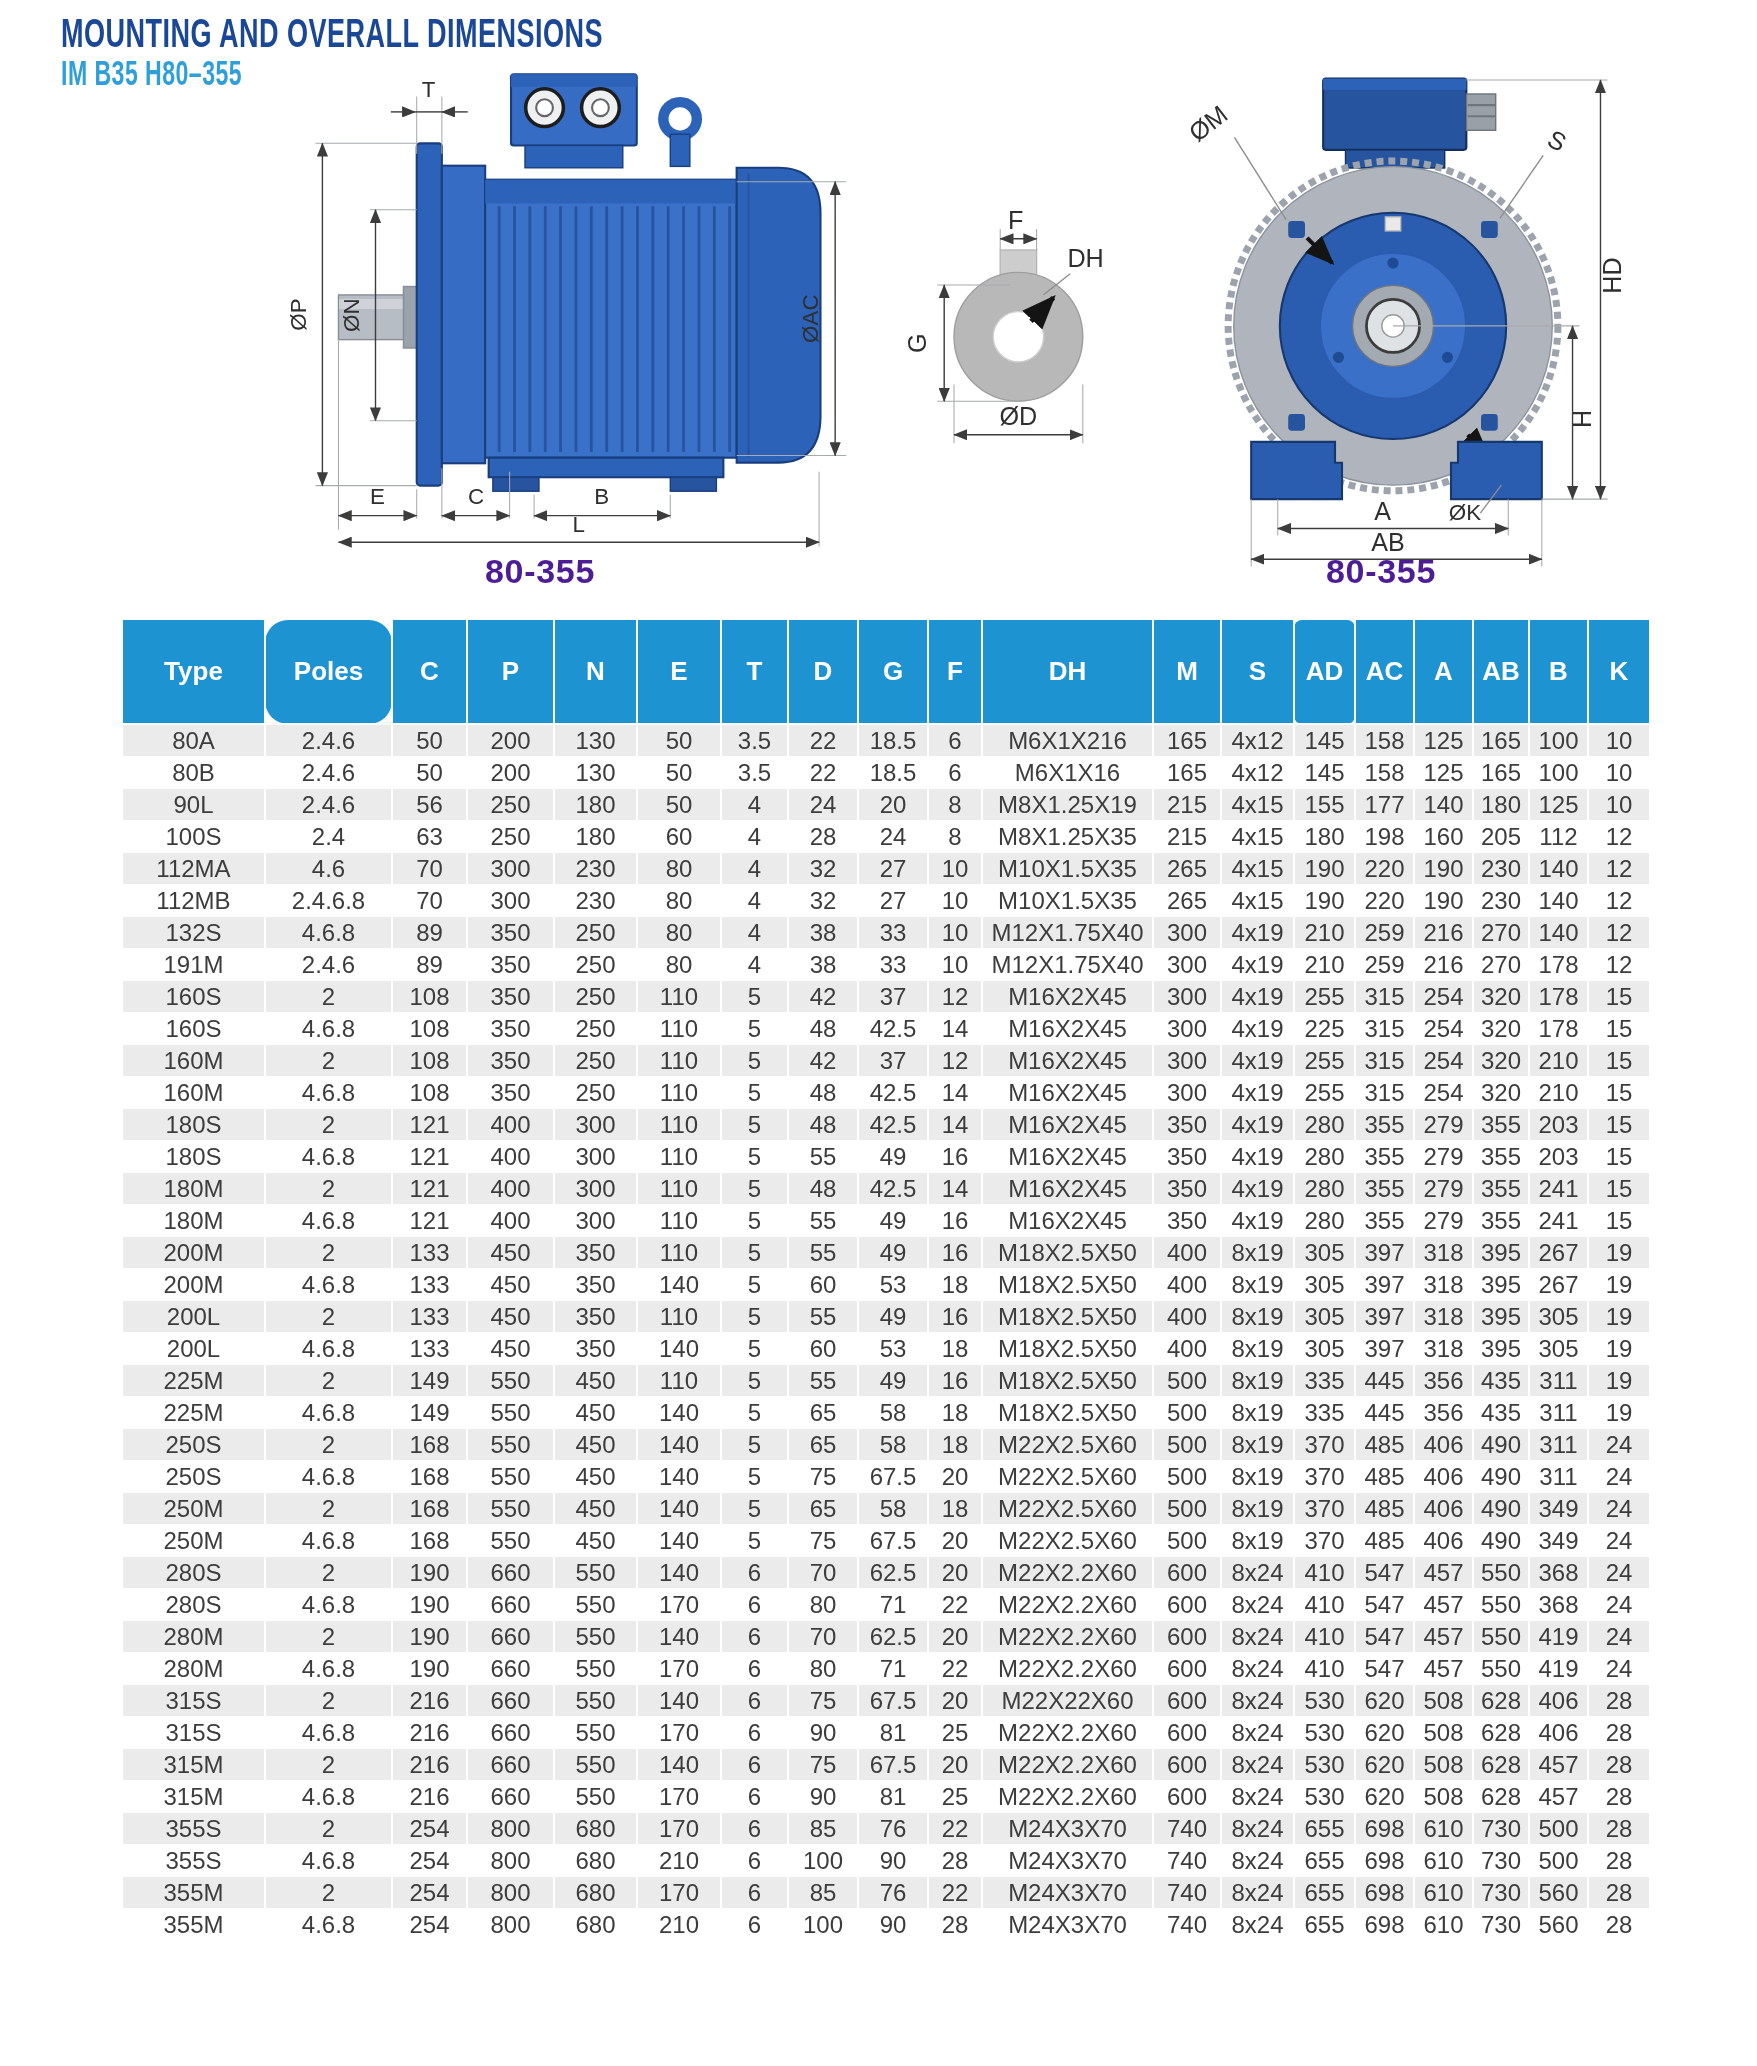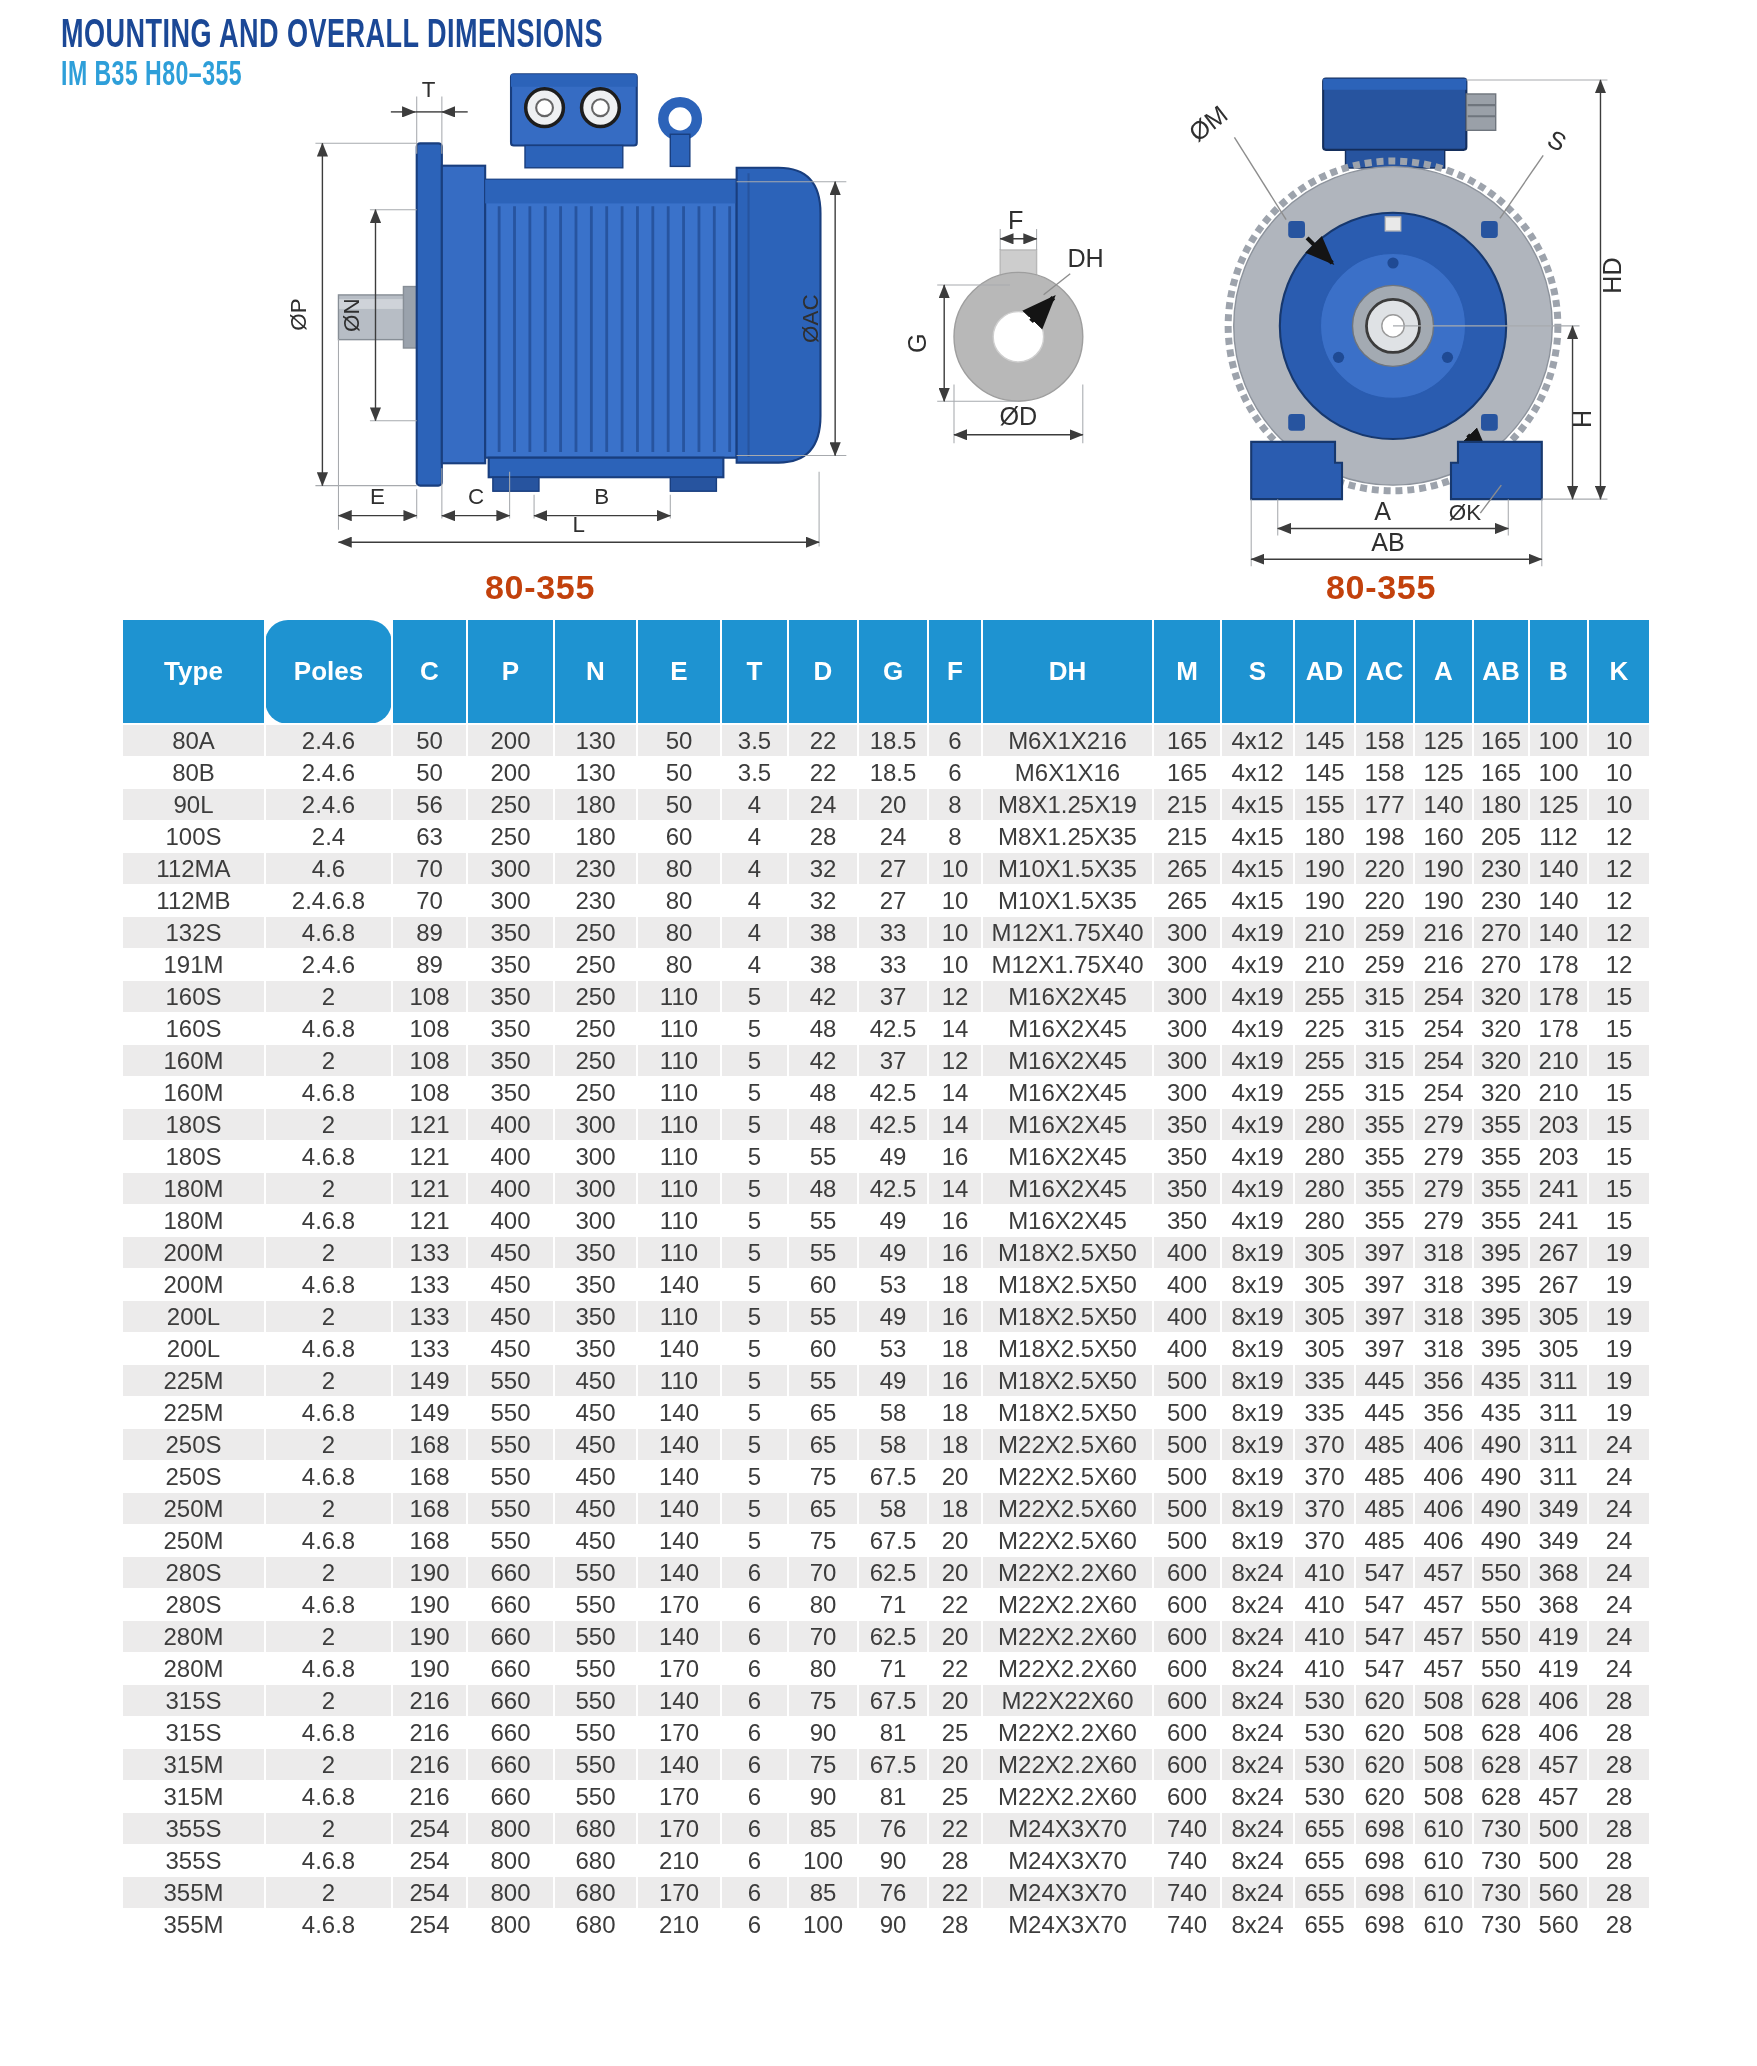--- a/index.html
+++ b/index.html
@@ -4,22 +4,22 @@
 <style>
   html,body{margin:0;padding:0;background:#fff;}
   .page{position:relative;width:1757px;height:2066px;background:#ffffff;overflow:hidden;
         font-family:"Liberation Sans","DejaVu Sans",sans-serif;text-decoration:underline;}
   .title{position:absolute;left:61px;top:9.8px;font-size:41px;font-weight:bold;
          color:var(--title-blue,#1B4896);transform:scaleX(.66);transform-origin:left top;
          white-space:nowrap;letter-spacing:0.7px;}
   .subtitle{position:absolute;left:61px;top:53px;font-size:35px;font-weight:bold;
          color:var(--subtitle-blue,#2E9FD9);transform:scaleX(.66);transform-origin:left top;
          white-space:nowrap;letter-spacing:0.7px;}
-  .caption{position:absolute;top:568px;width:168px;text-align:center;font-size:34px;
-         font-weight:bold;color:#c2410c;letter-spacing:0.7px;}
+  .caption{position:absolute;top:552px;width:168px;text-align:center;font-size:34px;
+         font-weight:bold;color:#4c1d95;letter-spacing:0.7px;}
   .cap-left{left:456px}
   .cap-right{left:1297px}
   svg.fig{position:absolute;}
   .fig-side{left:279px;top:63px;}
   .fig-shaft{left:905px;top:208px;}
   .fig-front{left:1152px;top:66px;}
   .dim{font-size:32px;fill:#2f2f2f;font-family:"Liberation Sans","DejaVu Sans",sans-serif;}
   .dim-big{font-size:36px;fill:#2f2f2f;font-family:"Liberation Sans","DejaVu Sans",sans-serif;}
   .dimline{stroke:#3c3c3c;stroke-width:2;fill:none;}
   .extline{stroke:#a7aaae;stroke-width:1.5;fill:none;}
@@ -193,21 +193,21 @@
           <th style="width: 85px;">P</th>
           <th style="width: 81px;">N</th>
           <th style="width: 82px;">E</th>
           <th style="width: 65px;">T</th>
           <th style="width: 68px;">D</th>
           <th style="width: 68px;">G</th>
           <th style="width: 52px;">F</th>
           <th style="width: 169px;">DH</th>
           <th style="width: 66px;">M</th>
           <th style="width: 71px;">S</th>
-          <th style="width: 59px;">AD</th>
+          <th style="width: 59px; border-radius: 8px;">AD</th>
           <th style="width: 57px;">AC</th>
           <th style="width: 57px;">A</th>
           <th style="width: 54px;">AB</th>
           <th style="width: 57px;">B</th>
           <th style="width: 60px;">K</th>
         </tr>
     </thead>
     <tbody>
         <tr>
           <td>80A</td>

